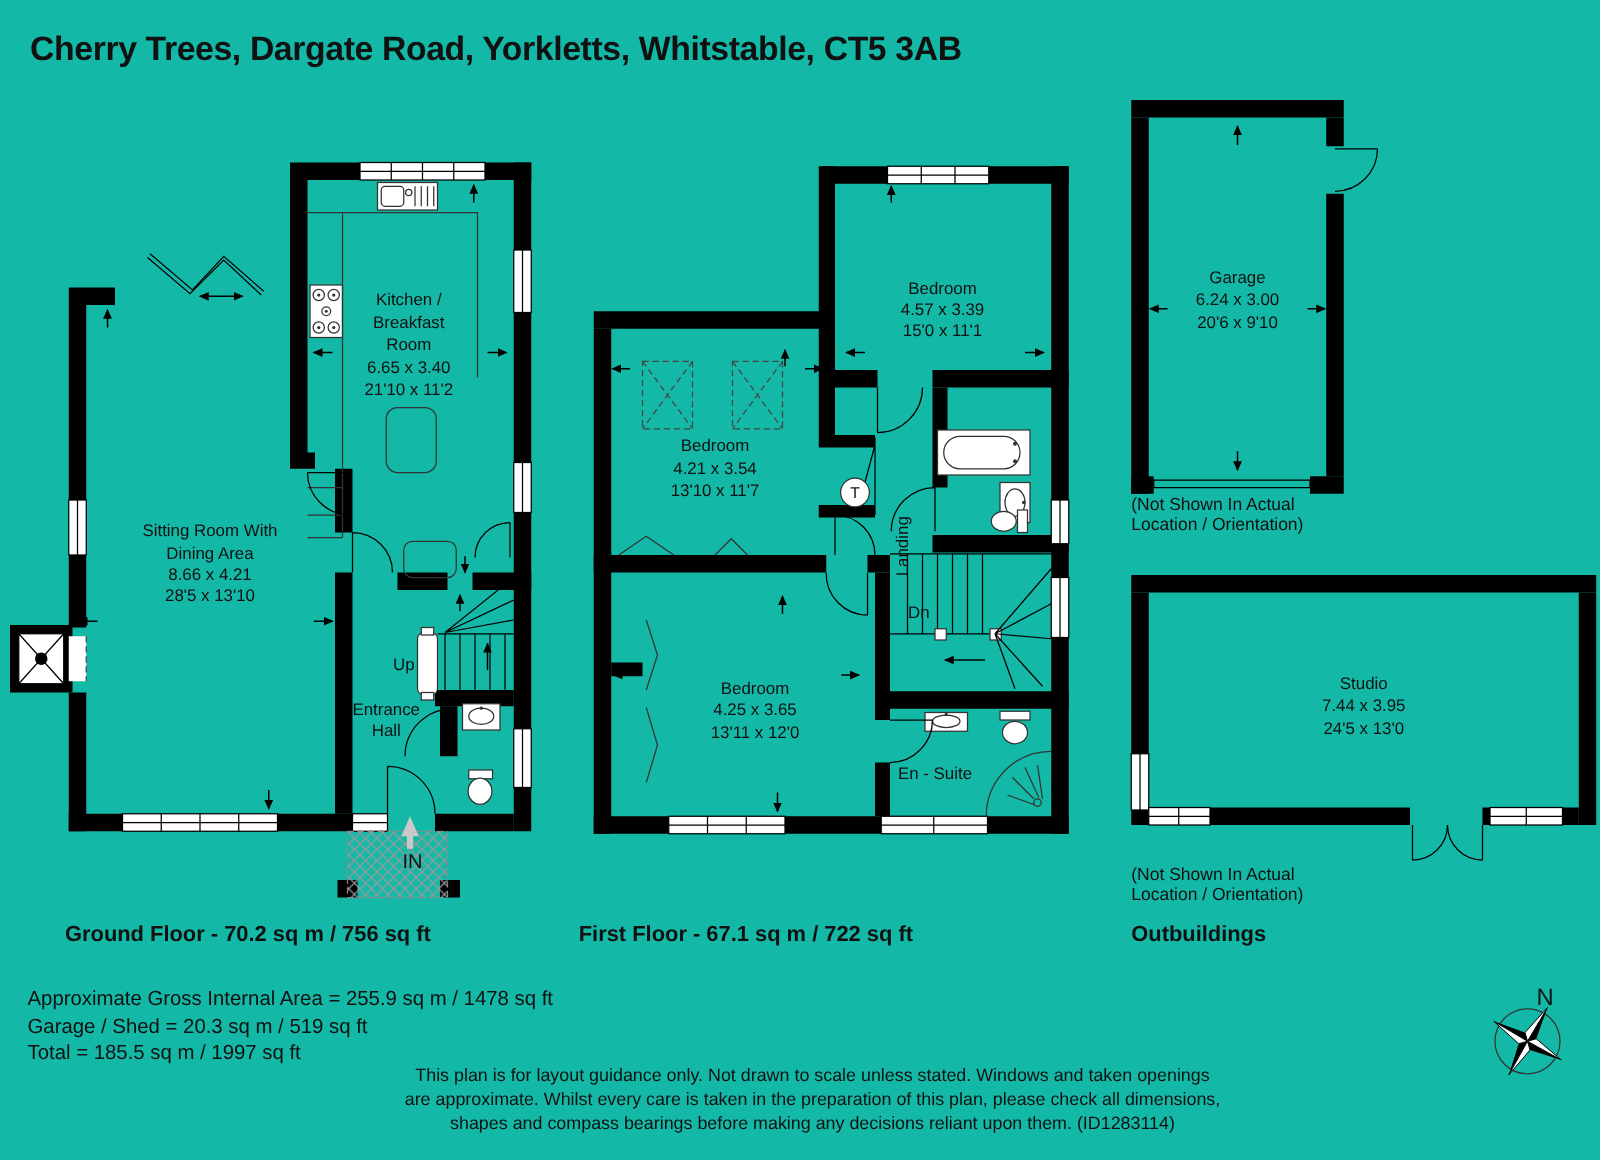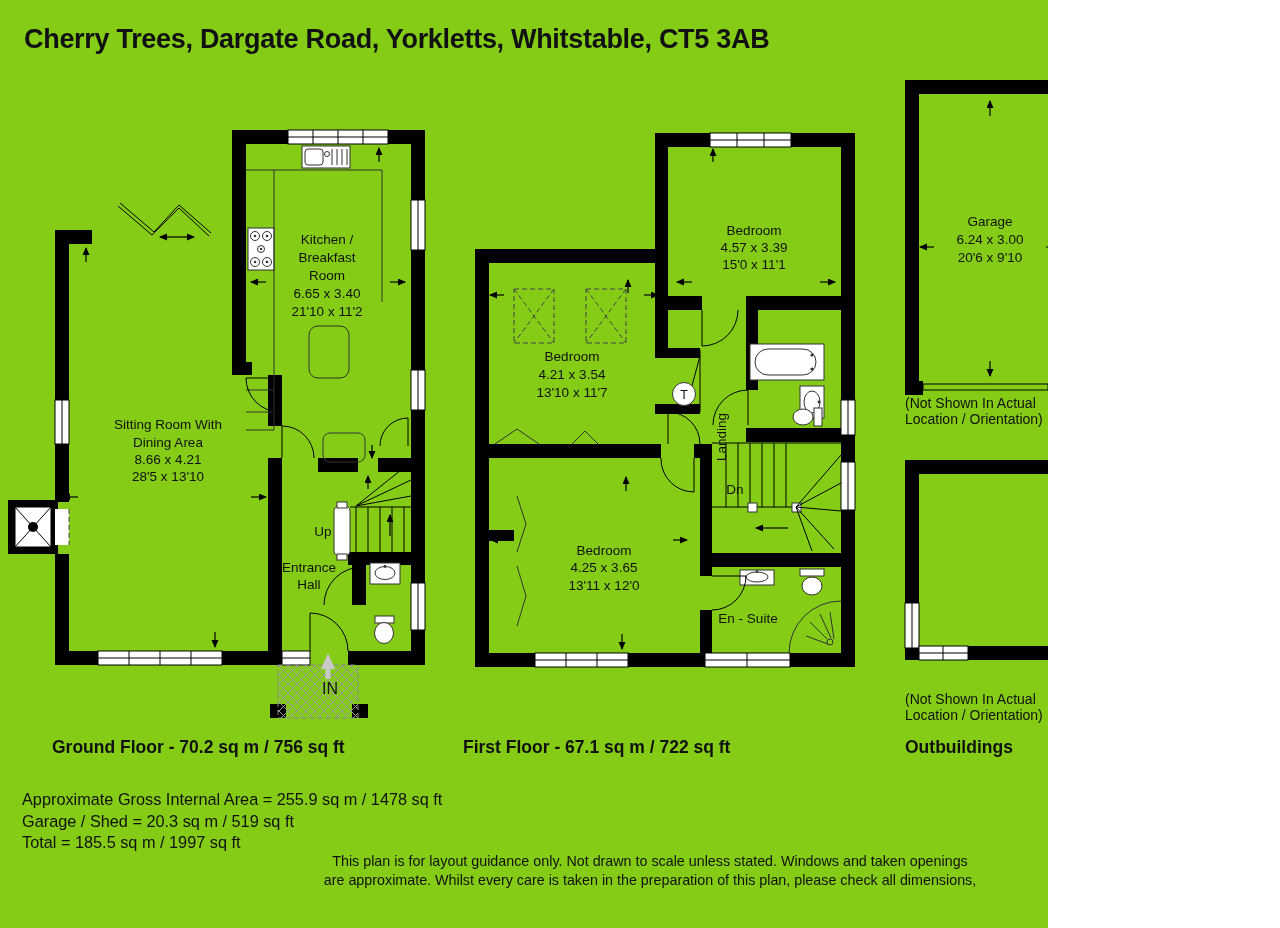--- a/index.html
+++ b/index.html
@@ -1,16 +1,16 @@
 <!DOCTYPE html>
 <html><head>
 <meta charset="utf-8">
 <style>
   html,body{margin:0;padding:0;background:#fff;}
-  .page{position:relative;width:1048px;height:928px;background:#84cc16;overflow:hidden;
+  .page{position:relative;width:1280px;height:928px;background:#14b8a6;overflow:hidden;
         font-family:"Liberation Sans",sans-serif;color:#111;}
   .title{position:absolute;left:24px;top:6px;font-size:27px;font-weight:bold;letter-spacing:-0.3px;}
   .floorlabel{position:absolute;top:737px;font-size:17.5px;font-weight:bold;}
   .summary{position:absolute;left:22px;top:789px;font-size:16.3px;line-height:21.5px;}
   .disclaimer{position:absolute;left:240px;top:852px;width:820px;font-size:14.3px;line-height:19px;text-align:center;}
   .disclaimer .site{font-weight:bold;}
   svg{position:absolute;left:0;top:0;}
   svg text{font-family:"Liberation Sans",sans-serif;fill:#111;}
   .rm{font-size:13.5px;text-anchor:middle;}
   .rm-sm{font-size:12.5px;text-anchor:middle;}
@@ -396,15 +396,16 @@
 
   <div class="summary">
     <div>Approximate Gross Internal Area = 255.9 sq m / 1478 sq ft</div>
     <div>Garage / Shed = 20.3 sq m / 519 sq ft</div>
     <div>Total = 185.5 sq m / 1997 sq ft</div>
   </div>
 
   <div class="disclaimer">
     <div>This plan is for layout guidance only. Not drawn to scale unless stated. Windows and taken openings</div>
     <div>are approximate. Whilst every care is taken in the preparation of this plan, please check all dimensions,</div>
+    <div>shapes and compass bearings before making any decisions reliant upon them. (ID1283114)</div>
   </div>
 
 </div>
 
 </body></html>

